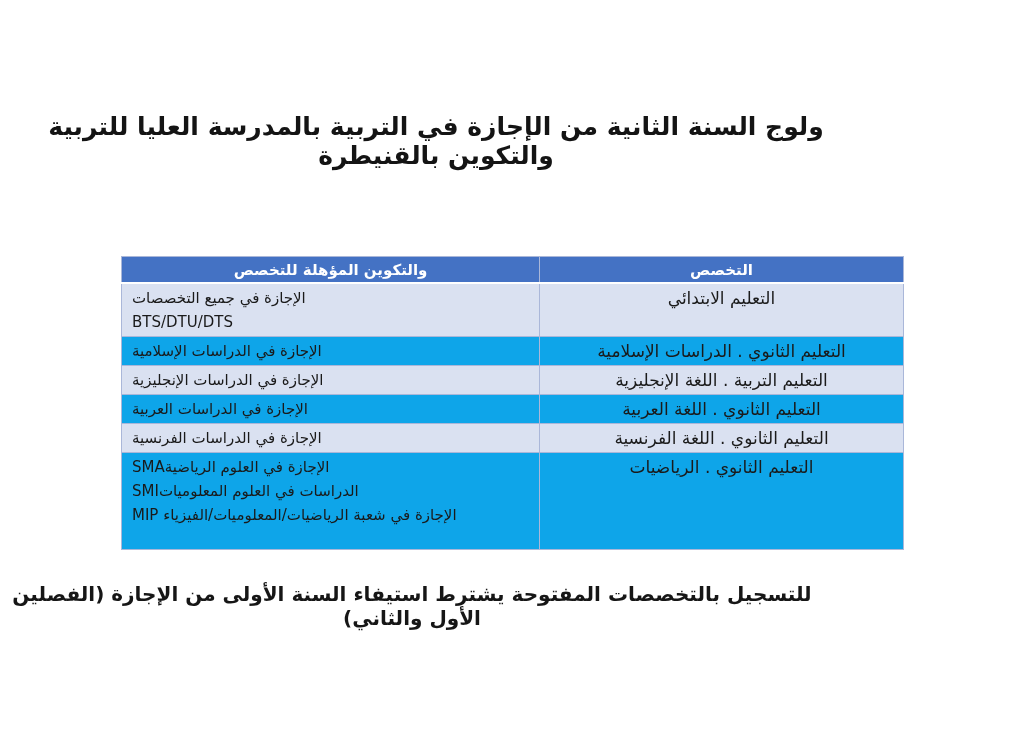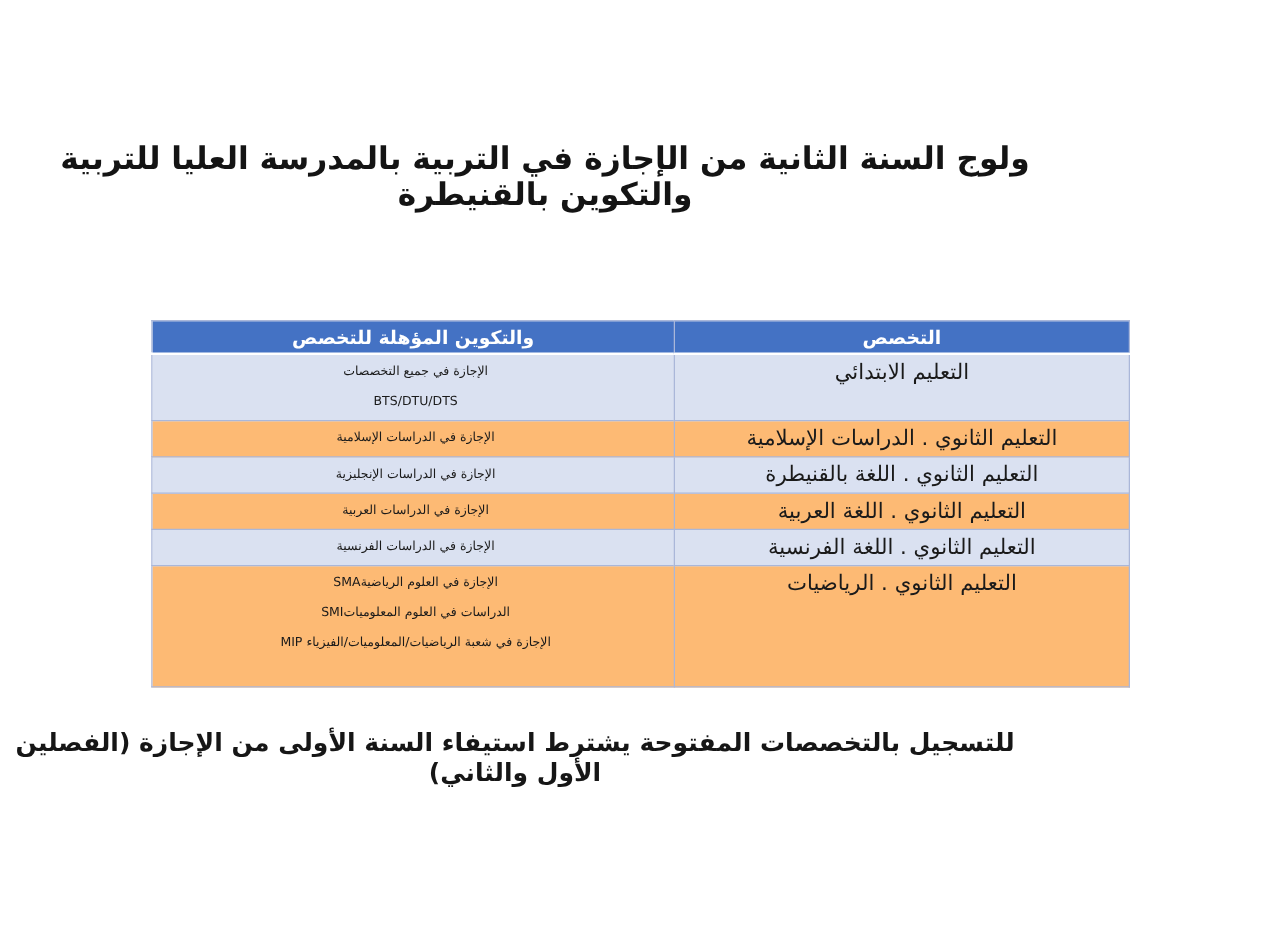--- a/index.html
+++ b/index.html
@@ -48,38 +48,38 @@
     text-align:center;
     vertical-align:middle;
     border:1px solid var(--border);
     border-bottom:2px solid #ffffff;
     padding:0;
   }
   .spec-table td{
     border:1px solid var(--border);
     vertical-align:top;
     padding:2px 4px 2px 4px;
-    background:#fdba74;
+    background:#0ea5e9;
   }
   .spec-table tr.band td{background:var(--band-light);}
   td.specialty-cell{
     text-align:center;
     font-size:17px;
     line-height:24px;
     margin-top:28px;
   }
   td.license-cell{
     text-align:right;
     padding-left:10px;
     padding-right:6px;
   }
   .lic-line{
     direction:rtl;
-    text-align:center;
-    font-size:10px;
+    text-align:left;
+    font-size:15px;
     line-height:24px;
     unicode-bidi:plaintext;
   }
   .footnote{
     position:absolute;
     top:582px;left:0;
     width:824px;
     text-align:center;
     direction:rtl;
     font-size:20px;
@@ -111,21 +111,21 @@
           <div class="lic-line">BTS/DTU/DTS</div>
         </td>
   </tr>
       <tr style="height: 29px;">
     <td class="specialty-cell">التعليم الثانوي . الدراسات الإسلامية</td>
     <td class="license-cell">
           <div class="lic-line">الإجازة في الدراسات الإسلامية</div>
         </td>
   </tr>
       <tr class="band" style="height: 28px;">
-    <td class="specialty-cell">التعليم الثانوي . اللغة بالقنيطرة</td>
+    <td class="specialty-cell">التعليم التربية . اللغة الإنجليزية</td>
     <td class="license-cell">
           <div class="lic-line">الإجازة في الدراسات الإنجليزية</div>
         </td>
   </tr>
       <tr style="height: 28px;">
     <td class="specialty-cell">التعليم الثانوي . اللغة العربية</td>
     <td class="license-cell">
           <div class="lic-line">الإجازة في الدراسات العربية</div>
         </td>
   </tr>

